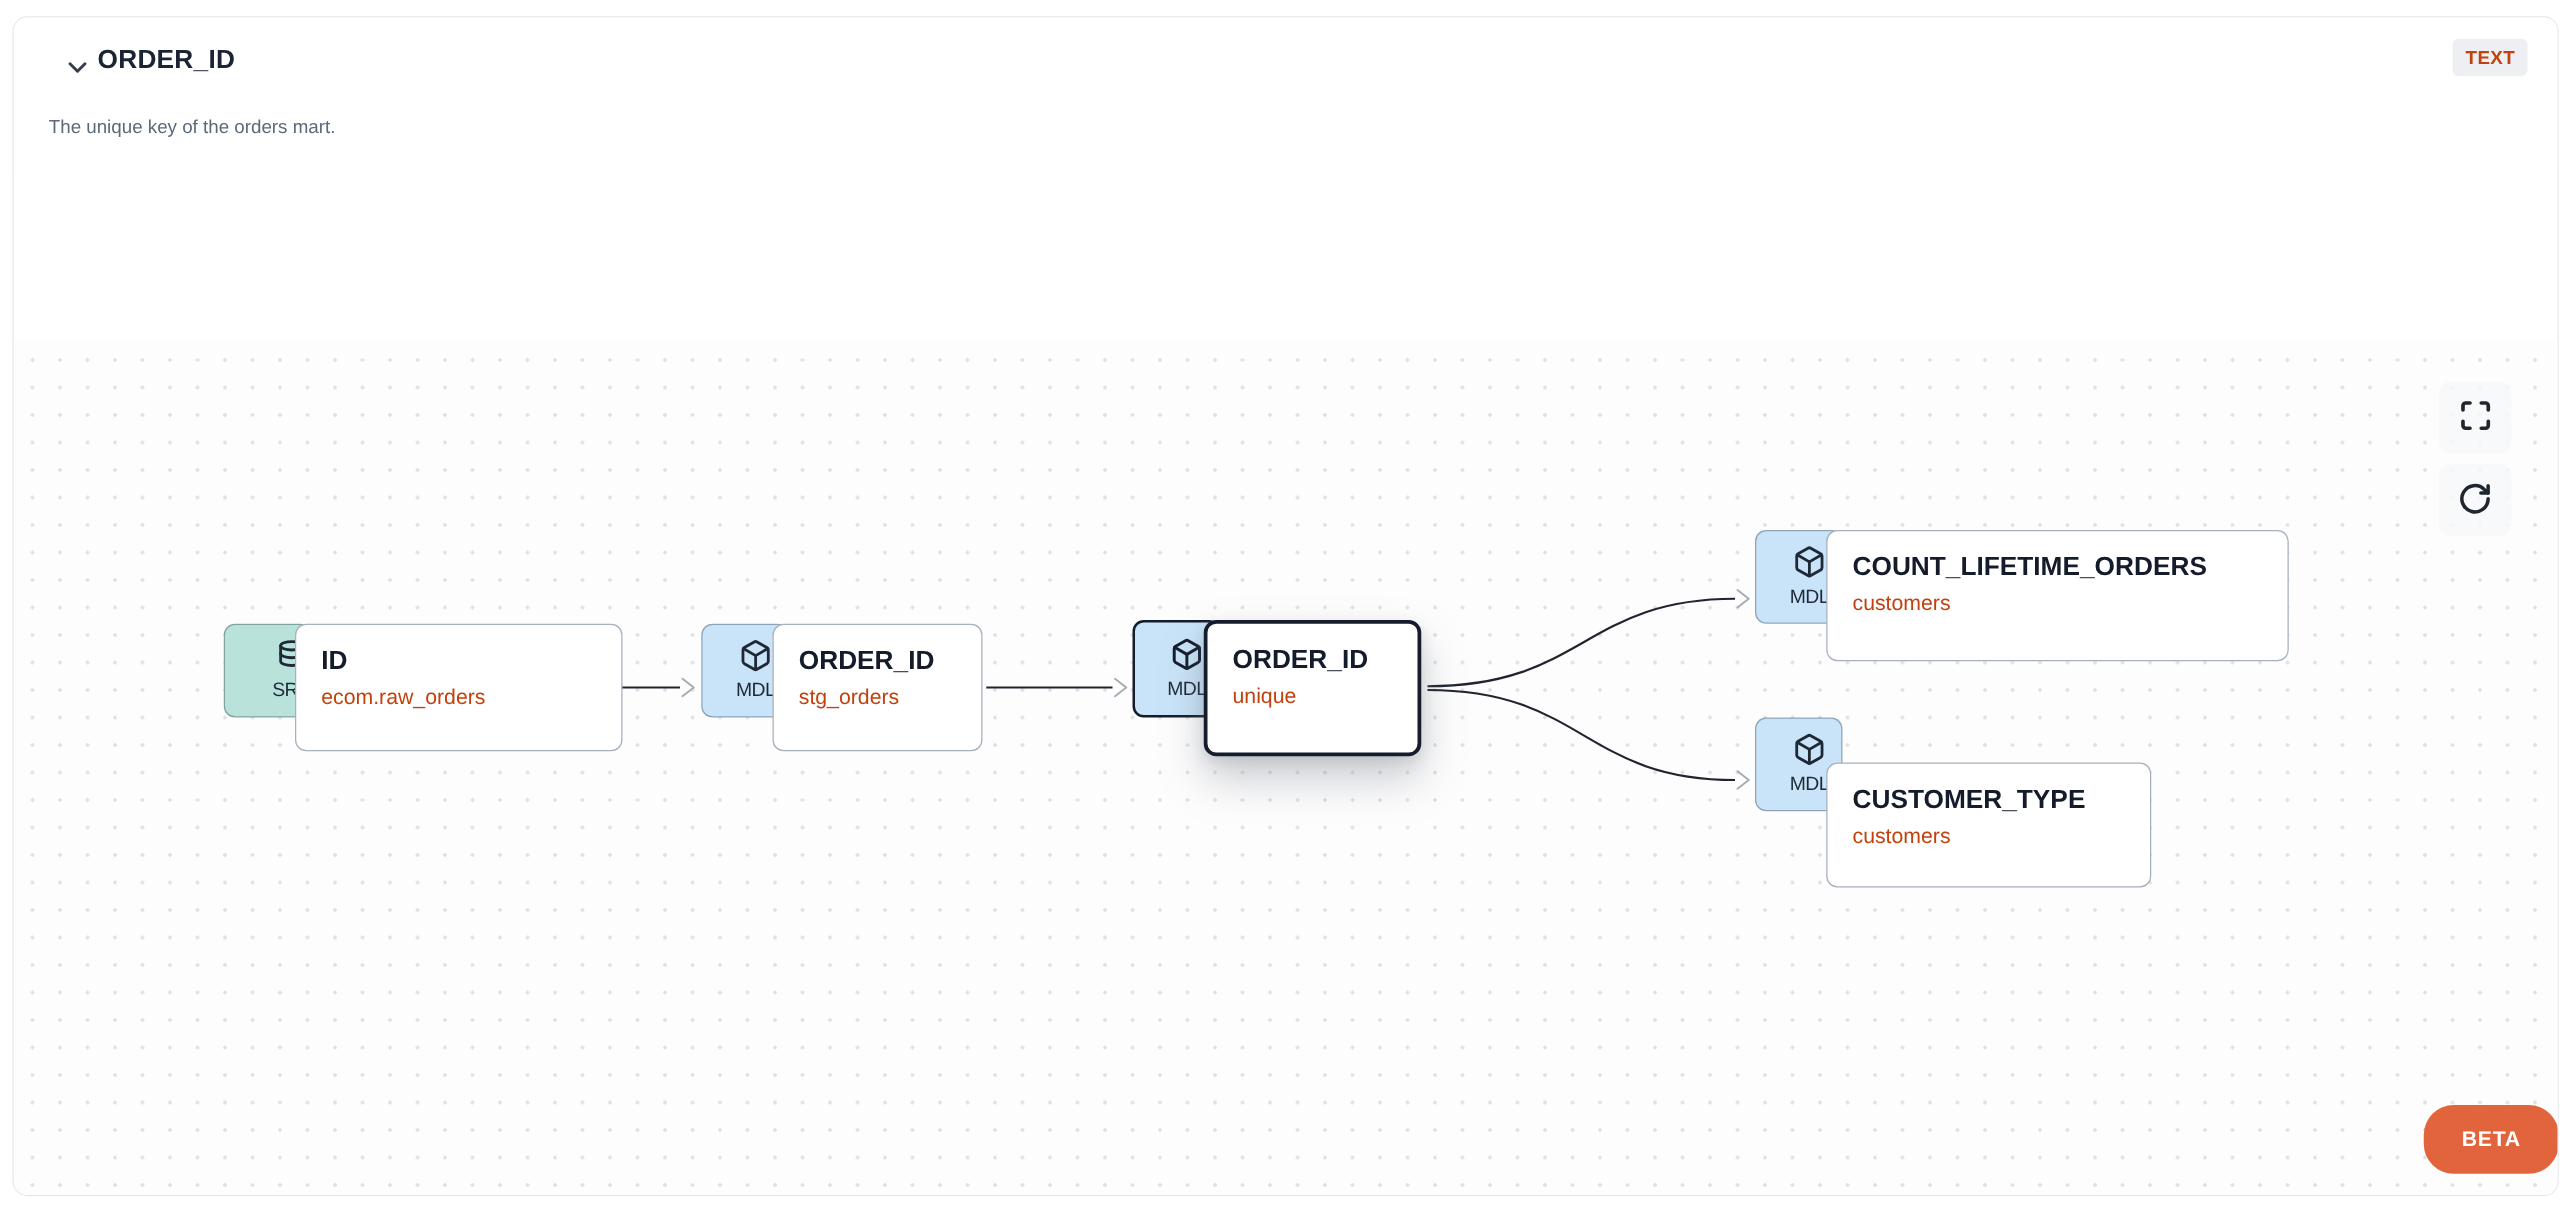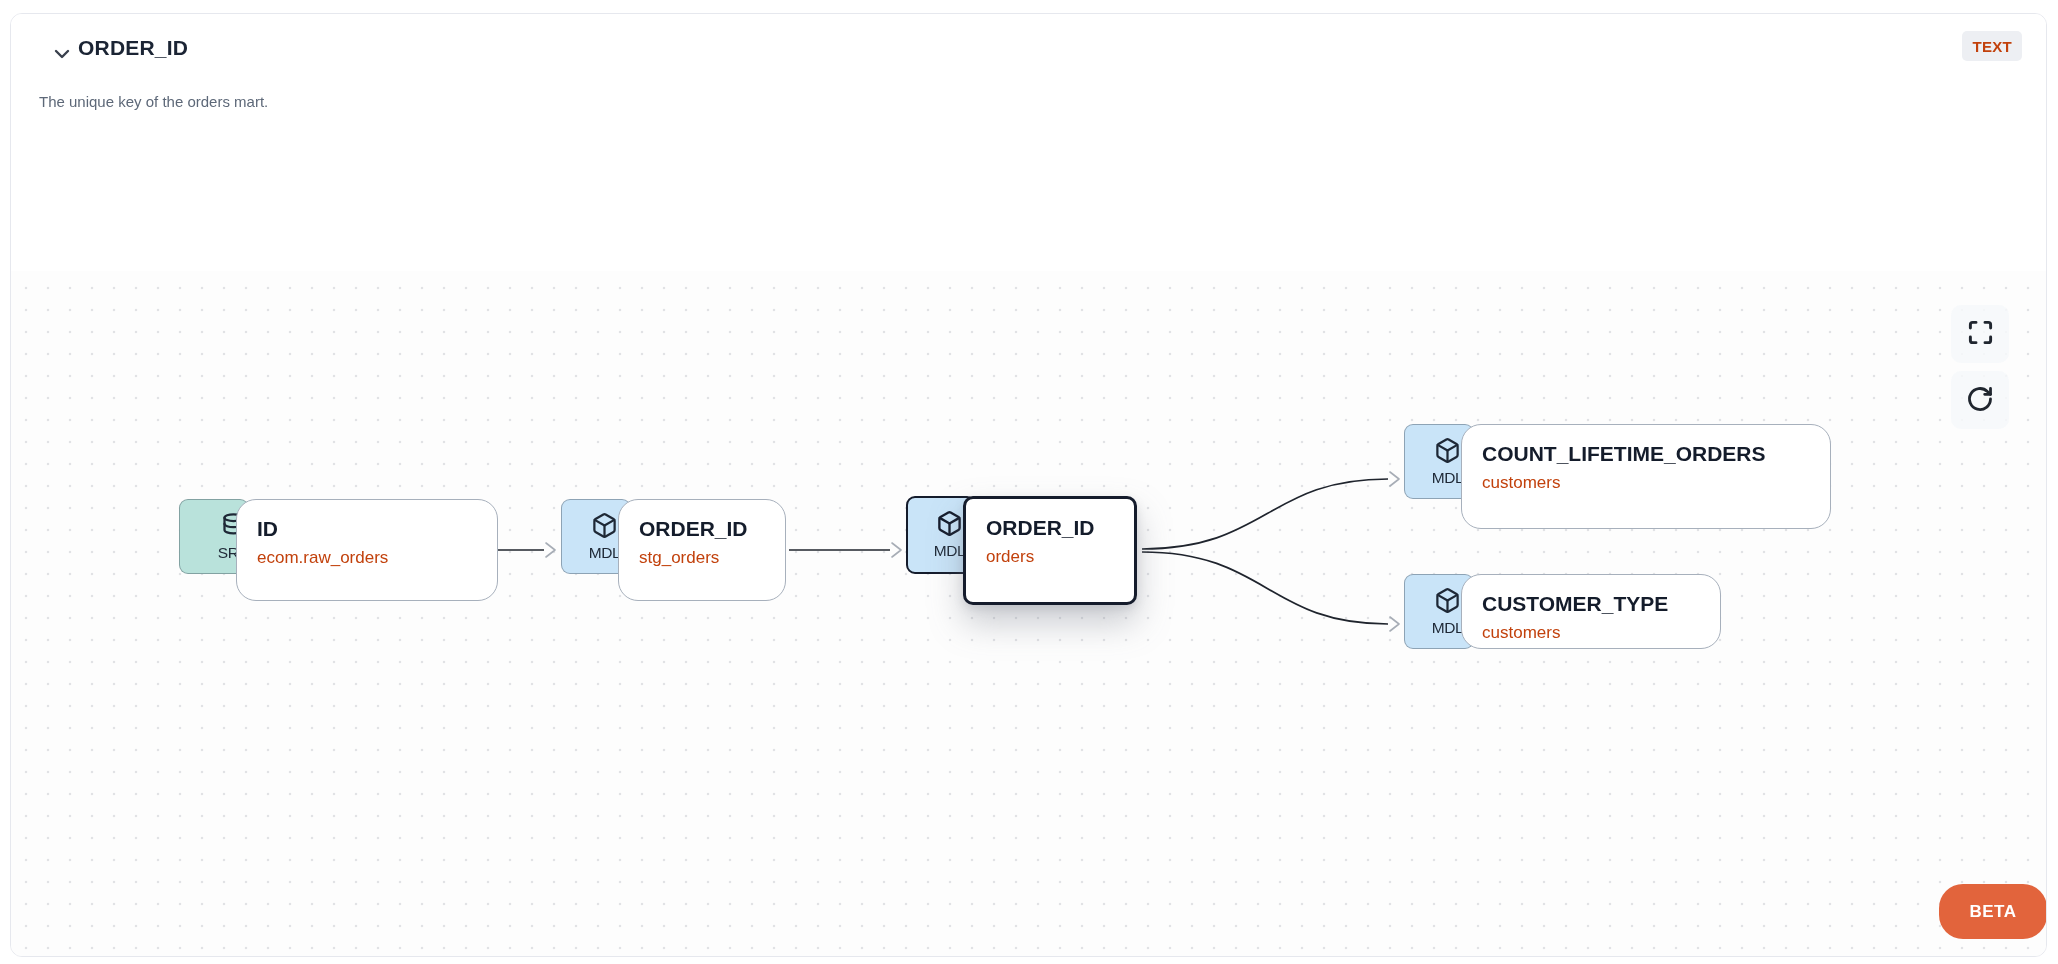--- a/index.html
+++ b/index.html
@@ -61,21 +61,21 @@
     position: absolute; left: 0; top: 0; width: 70px; height: 75px; border-radius: 9px;
     border: 1px solid rgba(30, 42, 58, 0.35);
     display: flex; flex-direction: column; align-items: center; justify-content: center;
     gap: 1px; z-index: 1;
   }
   .nbadge .blabel { font-size: 15.5px; font-weight: 500; color: #1e2836; letter-spacing: -0.4px; margin-left: -9px; }
   .nbadge svg { margin-left: -9px; }
   .nbadge.mdl { background: #c9e4f8; padding-left: 26px; }
   .nbadge.src { background: #b9e2db; padding-left: 48px; }
   .ncard {
-    position: absolute; left: 57px; top: 0; border-radius: 20px; background: #ffffff;
+    position: absolute; left: 57px; top: 0; border-radius: 9px; background: #ffffff;
     border: 1px solid #a7b0bc; padding: 15px 20px; z-index: 2;
   }
   .ntitle { font-size: 21px; font-weight: 600; color: #141c2b; line-height: 27px; white-space: nowrap; }
   .nsub { font-size: 17px; color: #c2410c; line-height: 22px; margin-top: 5px; white-space: nowrap; }
   .node.selected .nbadge { border: 2.5px solid #151c2c; height: 78px; }
   .node.selected .ncard {
     border: 3px solid #151c2c; border-radius: 10px;
     box-shadow: 0 18px 34px rgba(110, 115, 130, 0.35), 0 4px 10px rgba(110,115,130,0.18);
   }
 
@@ -173,21 +173,21 @@
             <svg width="27" height="27" viewBox="0 0 24 24" fill="none" stroke="#151c2c" stroke-width="2.1" stroke-linecap="round" stroke-linejoin="round">
                 <path d="M21 8a2 2 0 0 0-1-1.73l-7-4a2 2 0 0 0-2 0l-7 4A2 2 0 0 0 3 8v8a2 2 0 0 0 1 1.73l7 4a2 2 0 0 0 2 0l7-4A2 2 0 0 0 21 16Z"></path>
                 <path d="m3.3 7 8.7 5 8.7-5"></path>
                 <path d="M12 22V12"></path>
               </svg>
           </span>
           <span class="blabel">MDL</span>
         </div>
         <div class="ncard" style="width:174px; height:109px;">
           <div class="ntitle">ORDER_ID</div>
-          <div class="nsub">orders</div>
+          <div class="nsub">unique</div>
         </div>
       </div>
 
       <div class="node" style="left:1393px; top:153px;">
         <div class="nbadge mdl">
           <span>
             <svg width="27" height="27" viewBox="0 0 24 24" fill="none" stroke="#1e2836" stroke-width="2" stroke-linecap="round" stroke-linejoin="round">
                 <path d="M21 8a2 2 0 0 0-1-1.73l-7-4a2 2 0 0 0-2 0l-7 4A2 2 0 0 0 3 8v8a2 2 0 0 0 1 1.73l7 4a2 2 0 0 0 2 0l7-4A2 2 0 0 0 21 16Z"></path>
                 <path d="m3.3 7 8.7 5 8.7-5"></path>
                 <path d="M12 22V12"></path>
@@ -205,21 +205,21 @@
         <div class="nbadge mdl">
           <span>
             <svg width="27" height="27" viewBox="0 0 24 24" fill="none" stroke="#1e2836" stroke-width="2" stroke-linecap="round" stroke-linejoin="round">
                 <path d="M21 8a2 2 0 0 0-1-1.73l-7-4a2 2 0 0 0-2 0l-7 4A2 2 0 0 0 3 8v8a2 2 0 0 0 1 1.73l7 4a2 2 0 0 0 2 0l7-4A2 2 0 0 0 21 16Z"></path>
                 <path d="m3.3 7 8.7 5 8.7-5"></path>
                 <path d="M12 22V12"></path>
               </svg>
           </span>
           <span class="blabel">MDL</span>
         </div>
-        <div class="ncard" style="width:260px; height:75px;">
+        <div class="ncard" style="width:260px; height:100px;margin-top:36px;">
           <div class="ntitle">CUSTOMER_TYPE</div>
           <div class="nsub">customers</div>
         </div>
       </div>
 
       <button class="ctrl-btn ctrl-fullscreen">
         <span>
           <svg width="27" height="27" viewBox="0 0 24 24" fill="none" stroke="#20262f" stroke-width="2.6" stroke-linecap="round" stroke-linejoin="round">
               <path d="M8 3H5a2 2 0 0 0-2 2v3"></path>
               <path d="M21 8V5a2 2 0 0 0-2-2h-3"></path>

